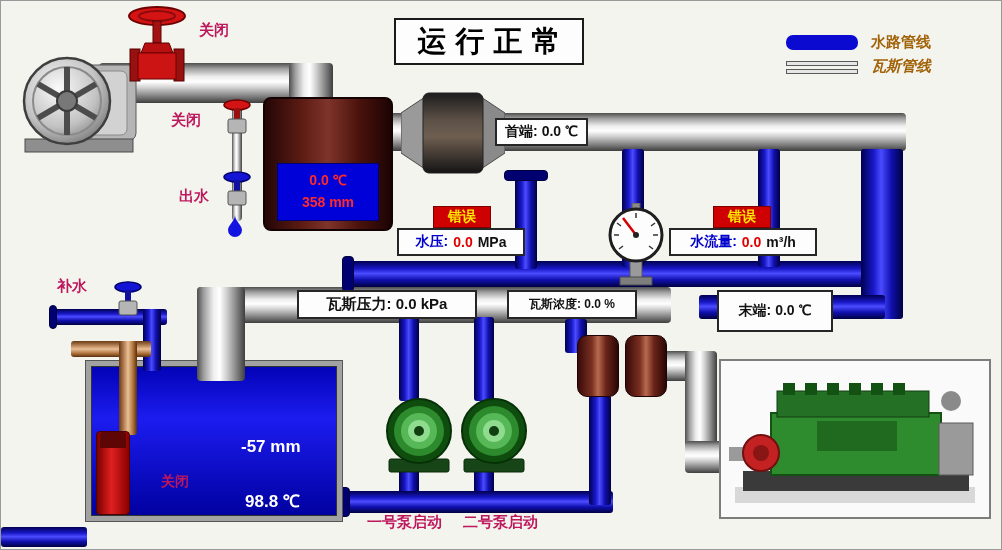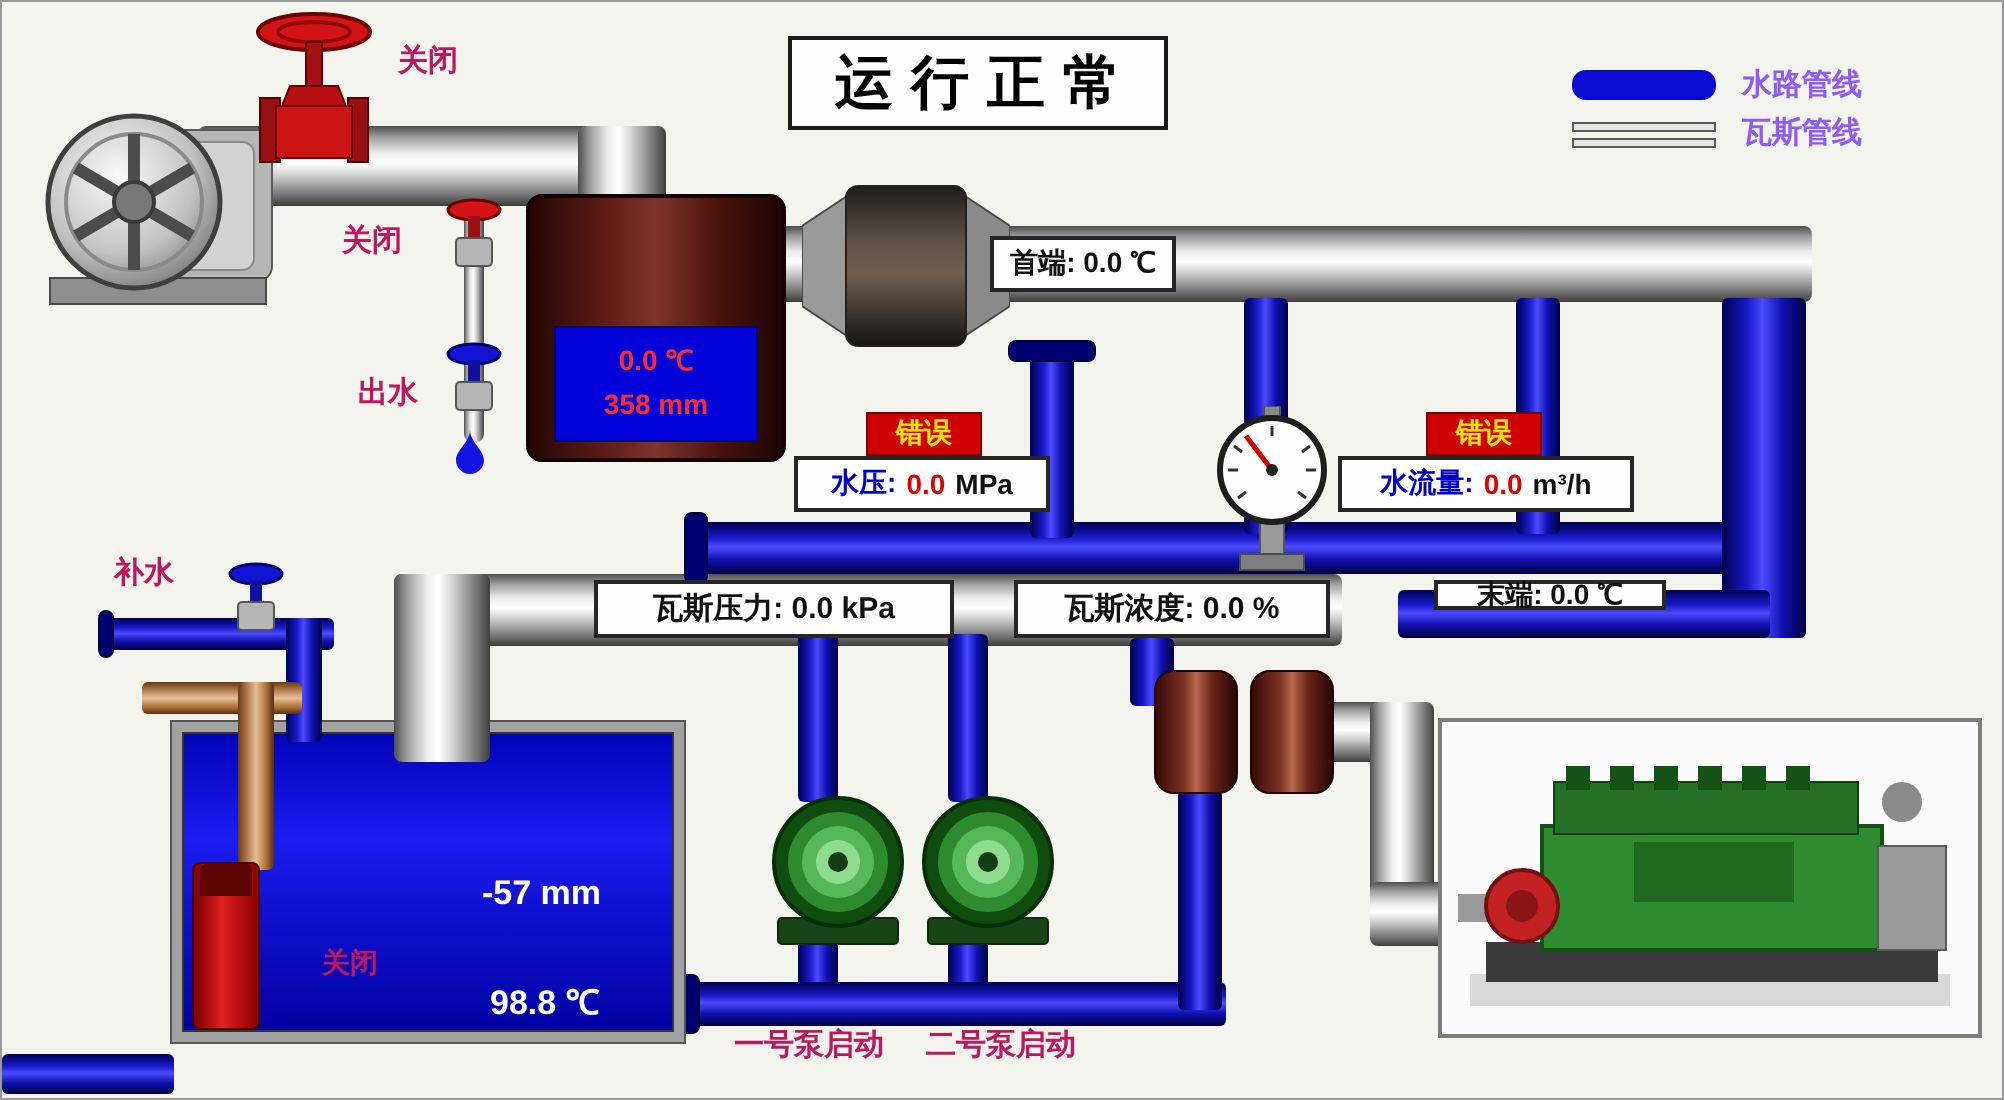--- a/index.html
+++ b/index.html
@@ -46,21 +46,21 @@
   .tank { position:absolute; z-index:2; border:5px solid #a2a2a2;
     box-shadow:0 0 0 1px #555, inset 0 0 0 1px #333;
     background:linear-gradient(to bottom,#0202b6,#1c1cf0 35%,#0000a0); }
   .tank-text { position:absolute; z-index:4; color:#ffffff; font-weight:bold; font-size:17px; white-space:nowrap; }
   .bottle { position:absolute; z-index:3; border:1px solid #1c0404; border-radius:10px;
     background:linear-gradient(to right,#3a0a0a,#7a3020 35%,#b86a50 50%,#6a2418 70%,#2a0606); }
   .photo-frame { position:absolute; z-index:2; border:2px solid #7d7d7d; background:#fbfbfb; }
   .sump-pump { position:absolute; z-index:3; border-radius:4px; border:1px solid #4a0000;
     background:linear-gradient(to right,#7a0000,#e02020 45%,#8a0000); }
   .sump-top { position:absolute; left:3px; top:0; width:26px; height:16px; background:#5e0606; border-radius:3px 3px 0 0; }
-  .legend-label { position:absolute; font-size:15px; font-weight:bold; color:#8b5cf6; white-space:nowrap; }
+  .legend-label { position:absolute; font-size:15px; font-weight:bold; color:#a16207; white-space:nowrap; }
 </style>
 </head>
 <body>
 
 <div id="canvas">
 
   <div class="ph" style="left:98px;top:62px;width:212px;height:40px;"></div>
   <div class="pv" style="left:288px;top:62px;width:44px;height:104px;"></div>
   <div class="ph" style="left:378px;top:112px;width:527px;height:38px;"></div>
   <div class="pv" style="left:196px;top:286px;width:48px;height:94px;z-index:3;"></div>
@@ -276,24 +276,24 @@
   </div>
   <div class="infobox" style="left:668px;top:227px;width:148px;height:28px;align-items:center;">
     <span class="lbl-blue">水流量:</span>
     <span class="val-red">0.0</span>
     <span class="unit">m³/h</span>
   </div>
 
   <div class="infobox" style="left:296px;top:289px;width:180px;height:29px;font-size:15px;">
     <span>瓦斯压力: 0.0 kPa</span>
   </div>
-  <div class="infobox" style="left:506px;top:289px;width:158px;height:29px;font-size:15px;">
+  <div class="infobox" style="left:506px;top:289px;width:130px;height:29px;font-size:12px;">
     <span>瓦斯浓度: 0.0 %</span>
   </div>
-  <div class="infobox" style="left:716px;top:289px;width:116px;height:15px;">
+  <div class="infobox" style="left:716px;top:289px;width:116px;height:42px;">
     <span>末端: 0.0 ℃</span>
   </div>
 
   <div class="plain-label" style="left:198px;top:20px;">关闭</div>
   <div class="plain-label" style="left:170px;top:110px;">关闭</div>
   <div class="plain-label" style="left:166px;top:186px;margin-left:12px;">出水</div>
   <div class="plain-label" style="left:56px;top:276px;">补水</div>
   <div class="plain-label" style="left:366px;top:512px;">一号泵启动</div>
   <div class="plain-label" style="left:462px;top:512px;">二号泵启动</div>
 
@@ -301,16 +301,16 @@
     <span>运行正常</span>
   </div>
 
   <div class="abs" style="left:780px;top:26px;width:215px;height:52px;z-index:6;">
     <div style="position:absolute;left:5px;top:8px;width:72px;height:15px;background:#0a0ad0;border-radius:7px;"></div>
     <div class="legend-label" style="left:90px;top:6px;">水路管线</div>
     <div style="position:absolute;left:5px;top:34px;width:72px;height:14px;">
       <div style="position:absolute;top:0;width:72px;height:5px;background:#e6e6e6;border:1px solid #5a5a5a;"></div>
       <div style="position:absolute;top:8px;width:72px;height:5px;background:#e6e6e6;border:1px solid #5a5a5a;"></div>
     </div>
-    <div class="legend-label" style="left:90px;top:30px;">瓦斯管线</div>
+    <div class="legend-label" style="left:90px;top:30px;font-style:italic;">瓦斯管线</div>
   </div>
 
 </div>
 
 </body></html>

